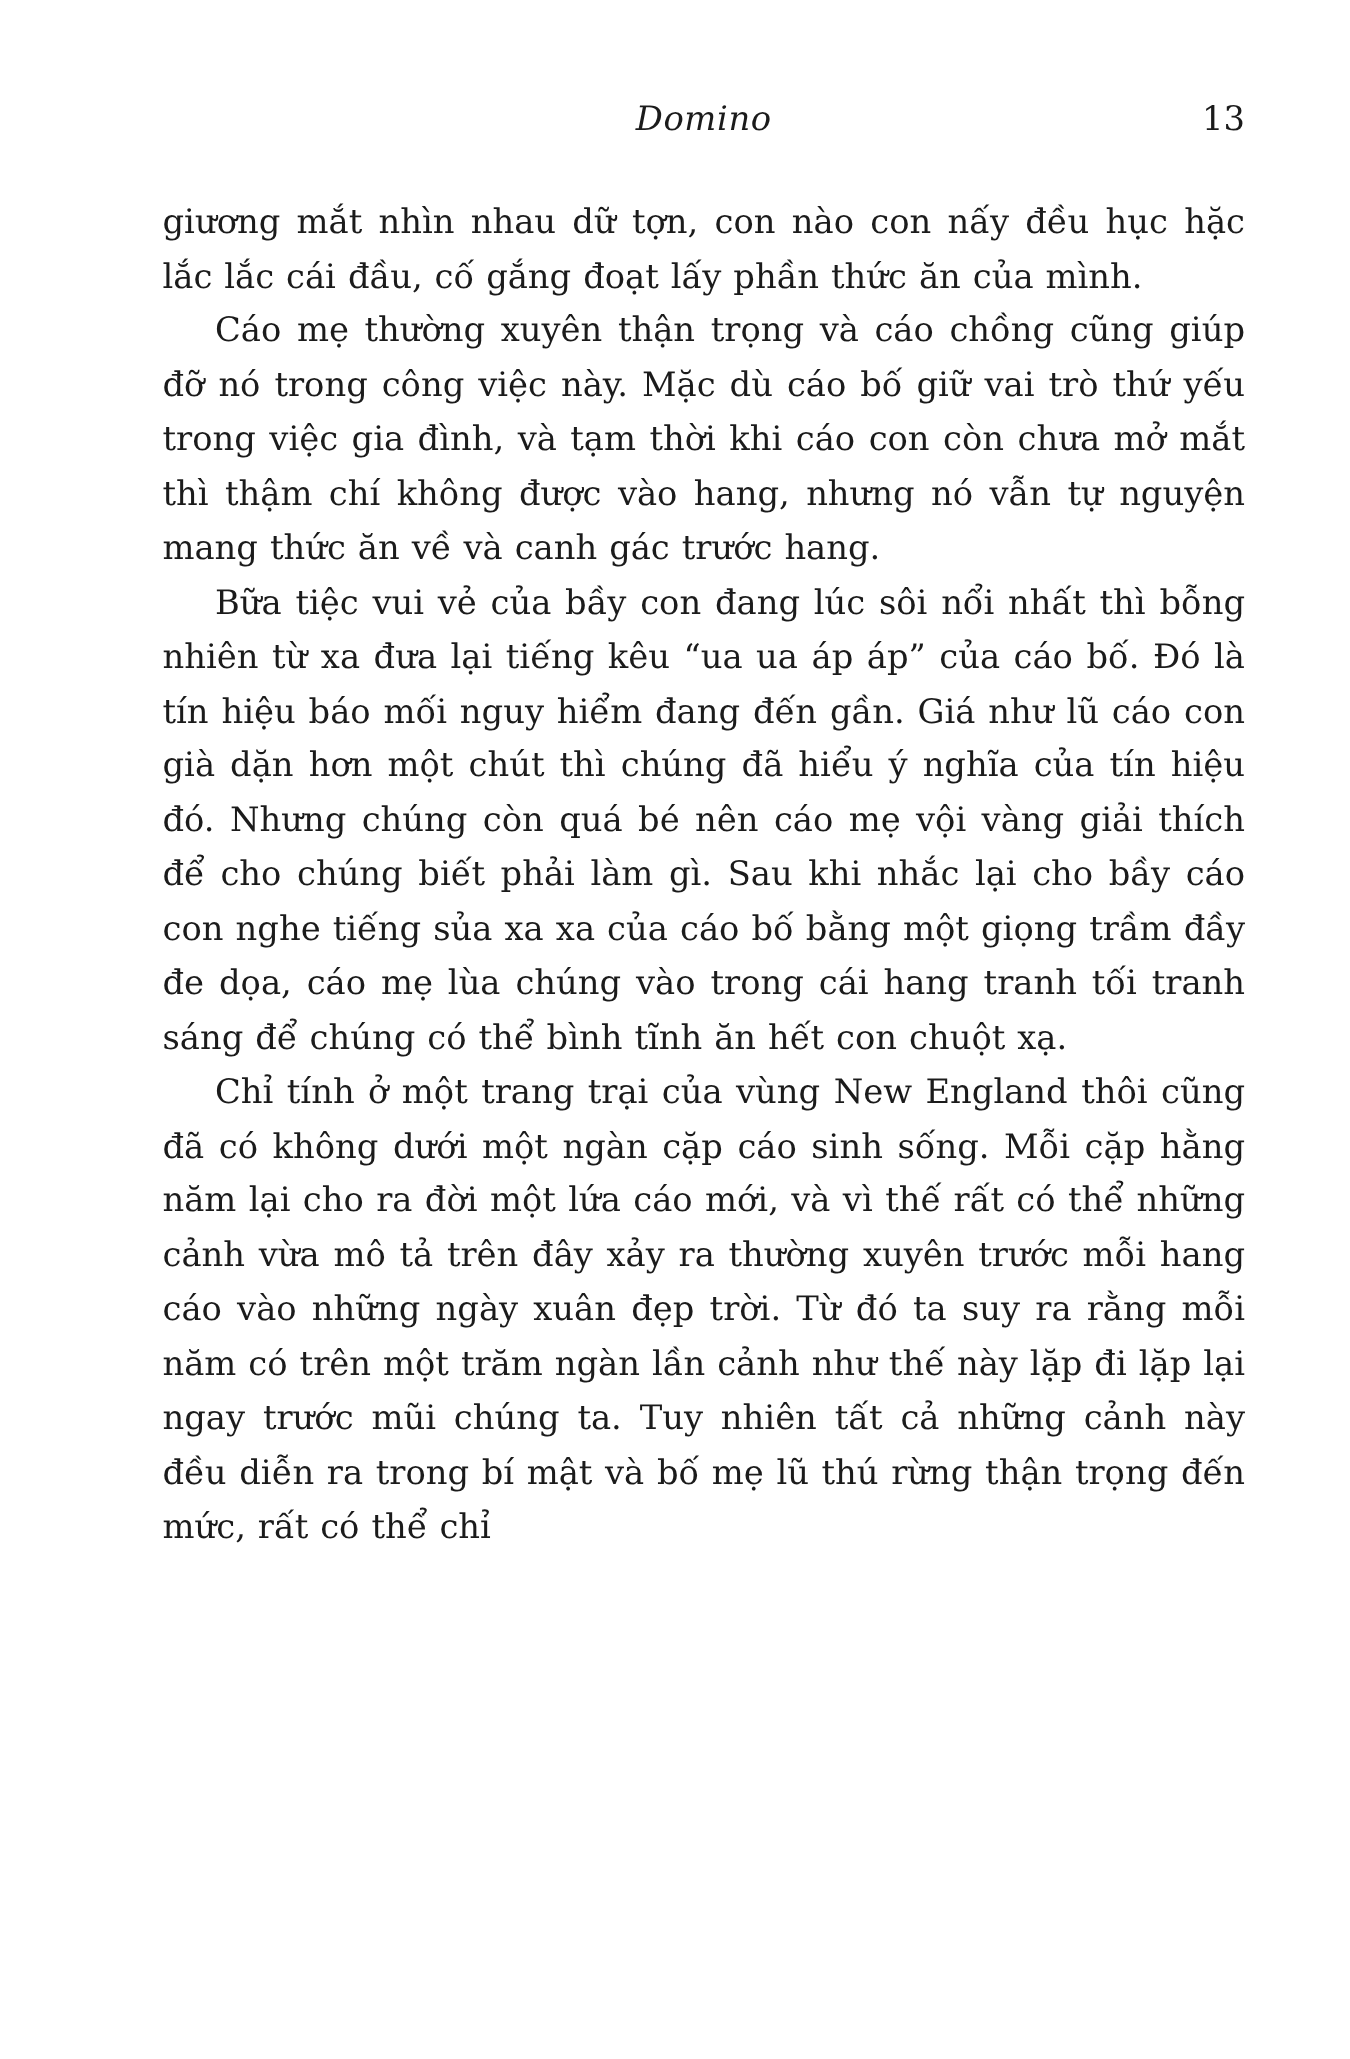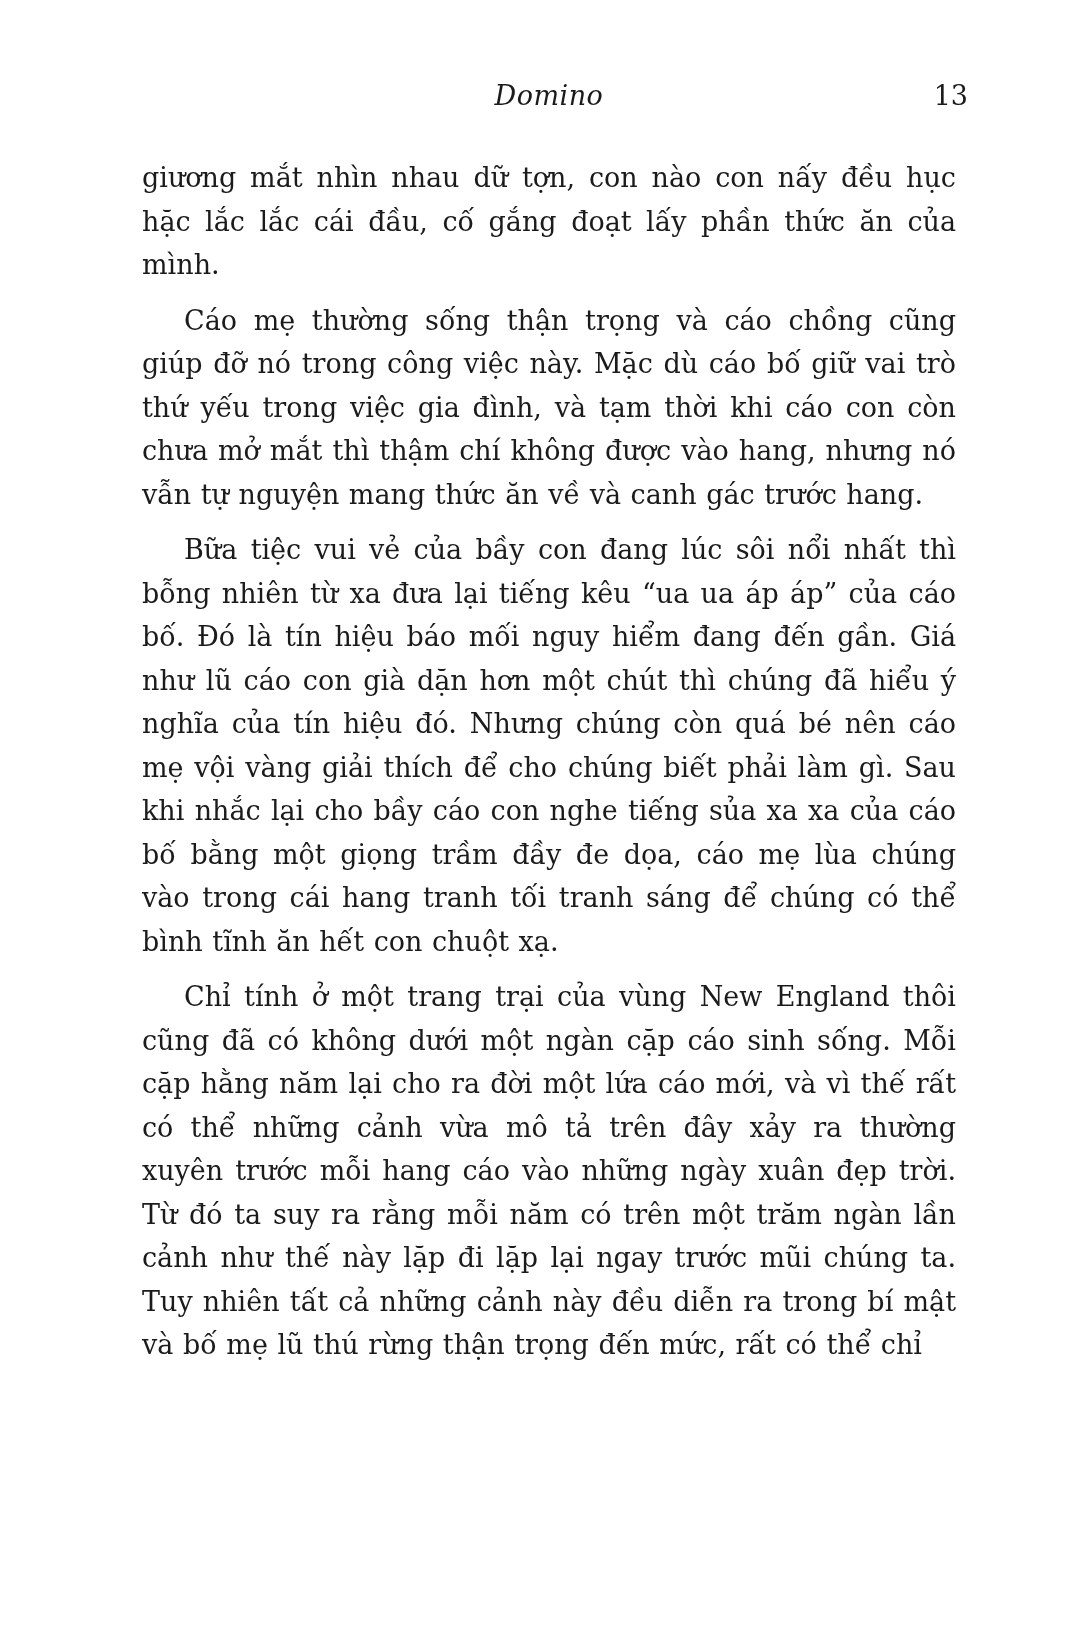--- a/index.html
+++ b/index.html
@@ -12,21 +12,21 @@
     height: 1647px;
     font-family: "DejaVu Serif", "Liberation Serif", serif;
     color: #1b1b1b;
     -webkit-font-smoothing: antialiased;
     overflow: hidden;
   }
   .page {
     box-sizing: border-box;
     width: 1080px;
     height: 1647px;
-    padding: 80px 112px 0 130px;
+    padding: 80px 84px 0 130px;
   }
   .header {
     position: relative;
     height: 36px;
     margin-bottom: 40px;
     text-align: center;
   }
   .running-title {
     font-style: italic;
     font-size: 27px;
@@ -38,35 +38,35 @@
     top: 0;
     font-size: 27px;
     margin-left: 36px;
   }
   .body-text {
     font-size: 27px;
     line-height: 43.5px;
     text-align: justify;
   }
   .para {
-    margin: 12px;
+    margin: 0;
     word-spacing: 1px;
   }
   .para.indent {
     text-indent: 42px;
   }
 </style>
 </head>
 <body>
 
 <div class="page">
   <div class="header">
     <span class="running-title">Domino</span>
     <span class="page-number">13</span>
   </div>
 
   <div class="body-text">
     <p class="para">giương mắt nhìn nhau dữ tợn, con nào con nấy đều hục hặc lắc lắc cái đầu, cố gắng đoạt lấy phần thức ăn của mình.</p>
-    <p class="para indent">Cáo mẹ thường sống thận trọng và cáo chồng cũng giúp đỡ nó trong công việc này. Mặc dù cáo bố giữ vai trò thứ yếu trong việc gia đình, và tạm thời khi cáo con còn chưa mở mắt thì thậm chí không được vào hang, nhưng nó vẫn tự nguyện mang thức ăn về và canh gác trước hang.</p>
+    <p class="para indent">Cáo mẹ thường xuyên thận trọng và cáo chồng cũng giúp đỡ nó trong công việc này. Mặc dù cáo bố giữ vai trò thứ yếu trong việc gia đình, và tạm thời khi cáo con còn chưa mở mắt thì thậm chí không được vào hang, nhưng nó vẫn tự nguyện mang thức ăn về và canh gác trước hang.</p>
     <p class="para indent">Bữa tiệc vui vẻ của bầy con đang lúc sôi nổi nhất thì bỗng nhiên từ xa đưa lại tiếng kêu “ua ua áp áp” của cáo bố. Đó là tín hiệu báo mối nguy hiểm đang đến gần. Giá như lũ cáo con già dặn hơn một chút thì chúng đã hiểu ý nghĩa của tín hiệu đó. Nhưng chúng còn quá bé nên cáo mẹ vội vàng giải thích để cho chúng biết phải làm gì. Sau khi nhắc lại cho bầy cáo con nghe tiếng sủa xa xa của cáo bố bằng một giọng trầm đầy đe dọa, cáo mẹ lùa chúng vào trong cái hang tranh tối tranh sáng để chúng có thể bình tĩnh ăn hết con chuột xạ.</p>
     <p class="para indent">Chỉ tính ở một trang trại của vùng New England thôi cũng đã có không dưới một ngàn cặp cáo sinh sống. Mỗi cặp hằng năm lại cho ra đời một lứa cáo mới, và vì thế rất có thể những cảnh vừa mô tả trên đây xảy ra thường xuyên trước mỗi hang cáo vào những ngày xuân đẹp trời. Từ đó ta suy ra rằng mỗi năm có trên một trăm ngàn lần cảnh như thế này lặp đi lặp lại ngay trước mũi chúng ta. Tuy nhiên tất cả những cảnh này đều diễn ra trong bí mật và bố mẹ lũ thú rừng thận trọng đến mức, rất có thể chỉ</p>
   </div>
 </div>
 
 </body></html>

